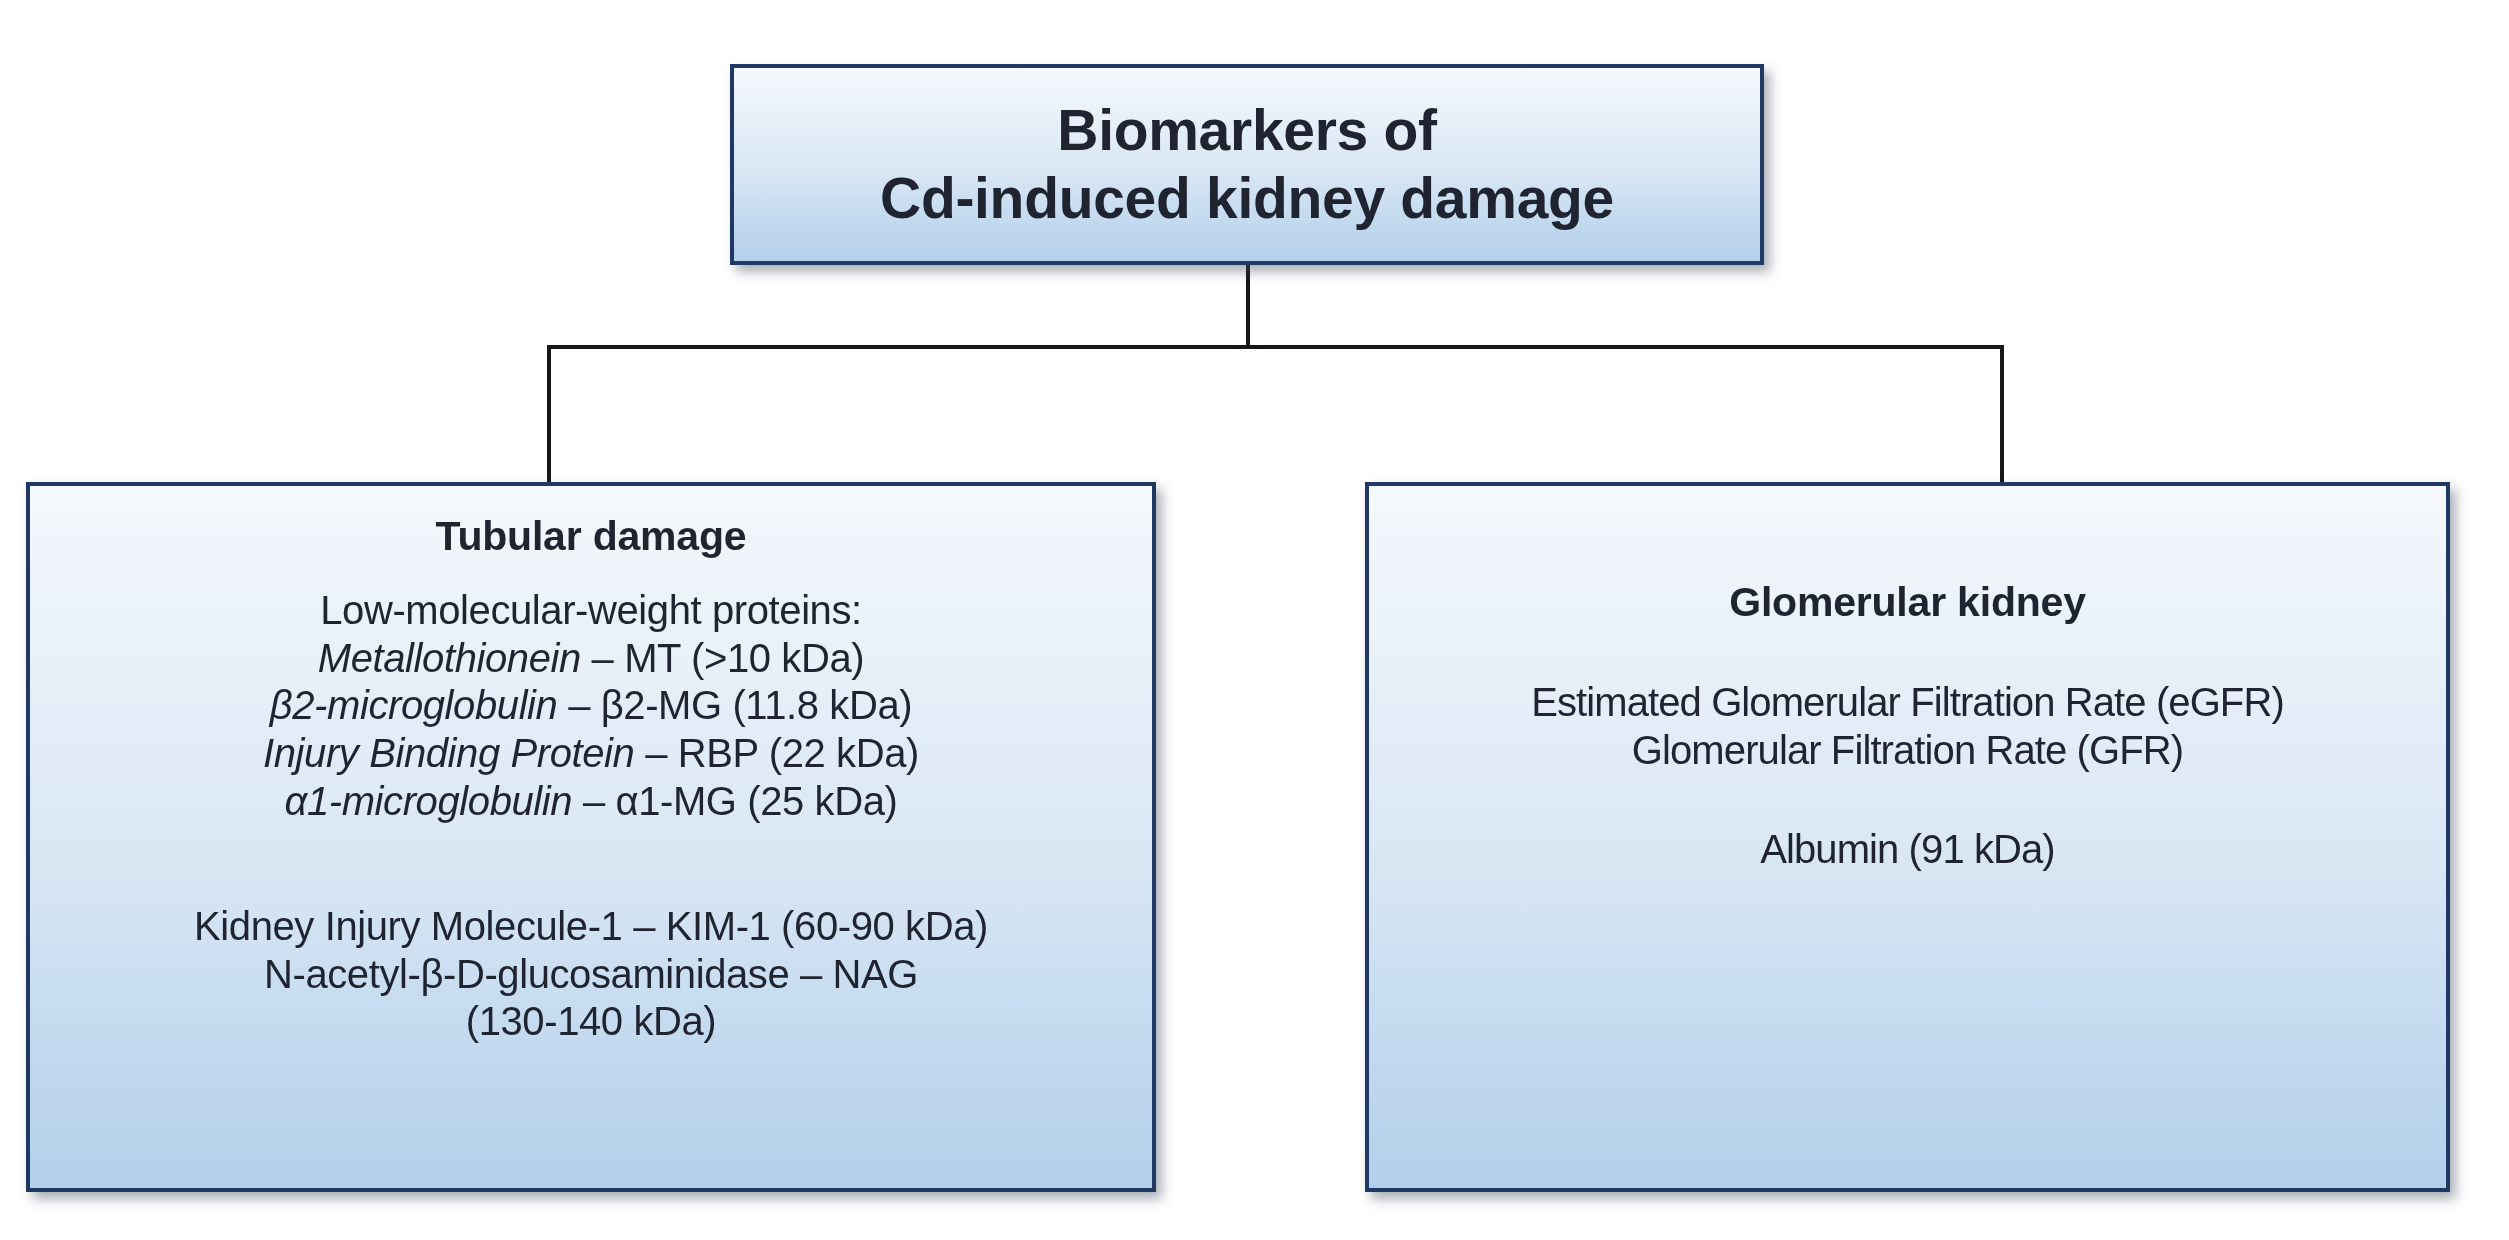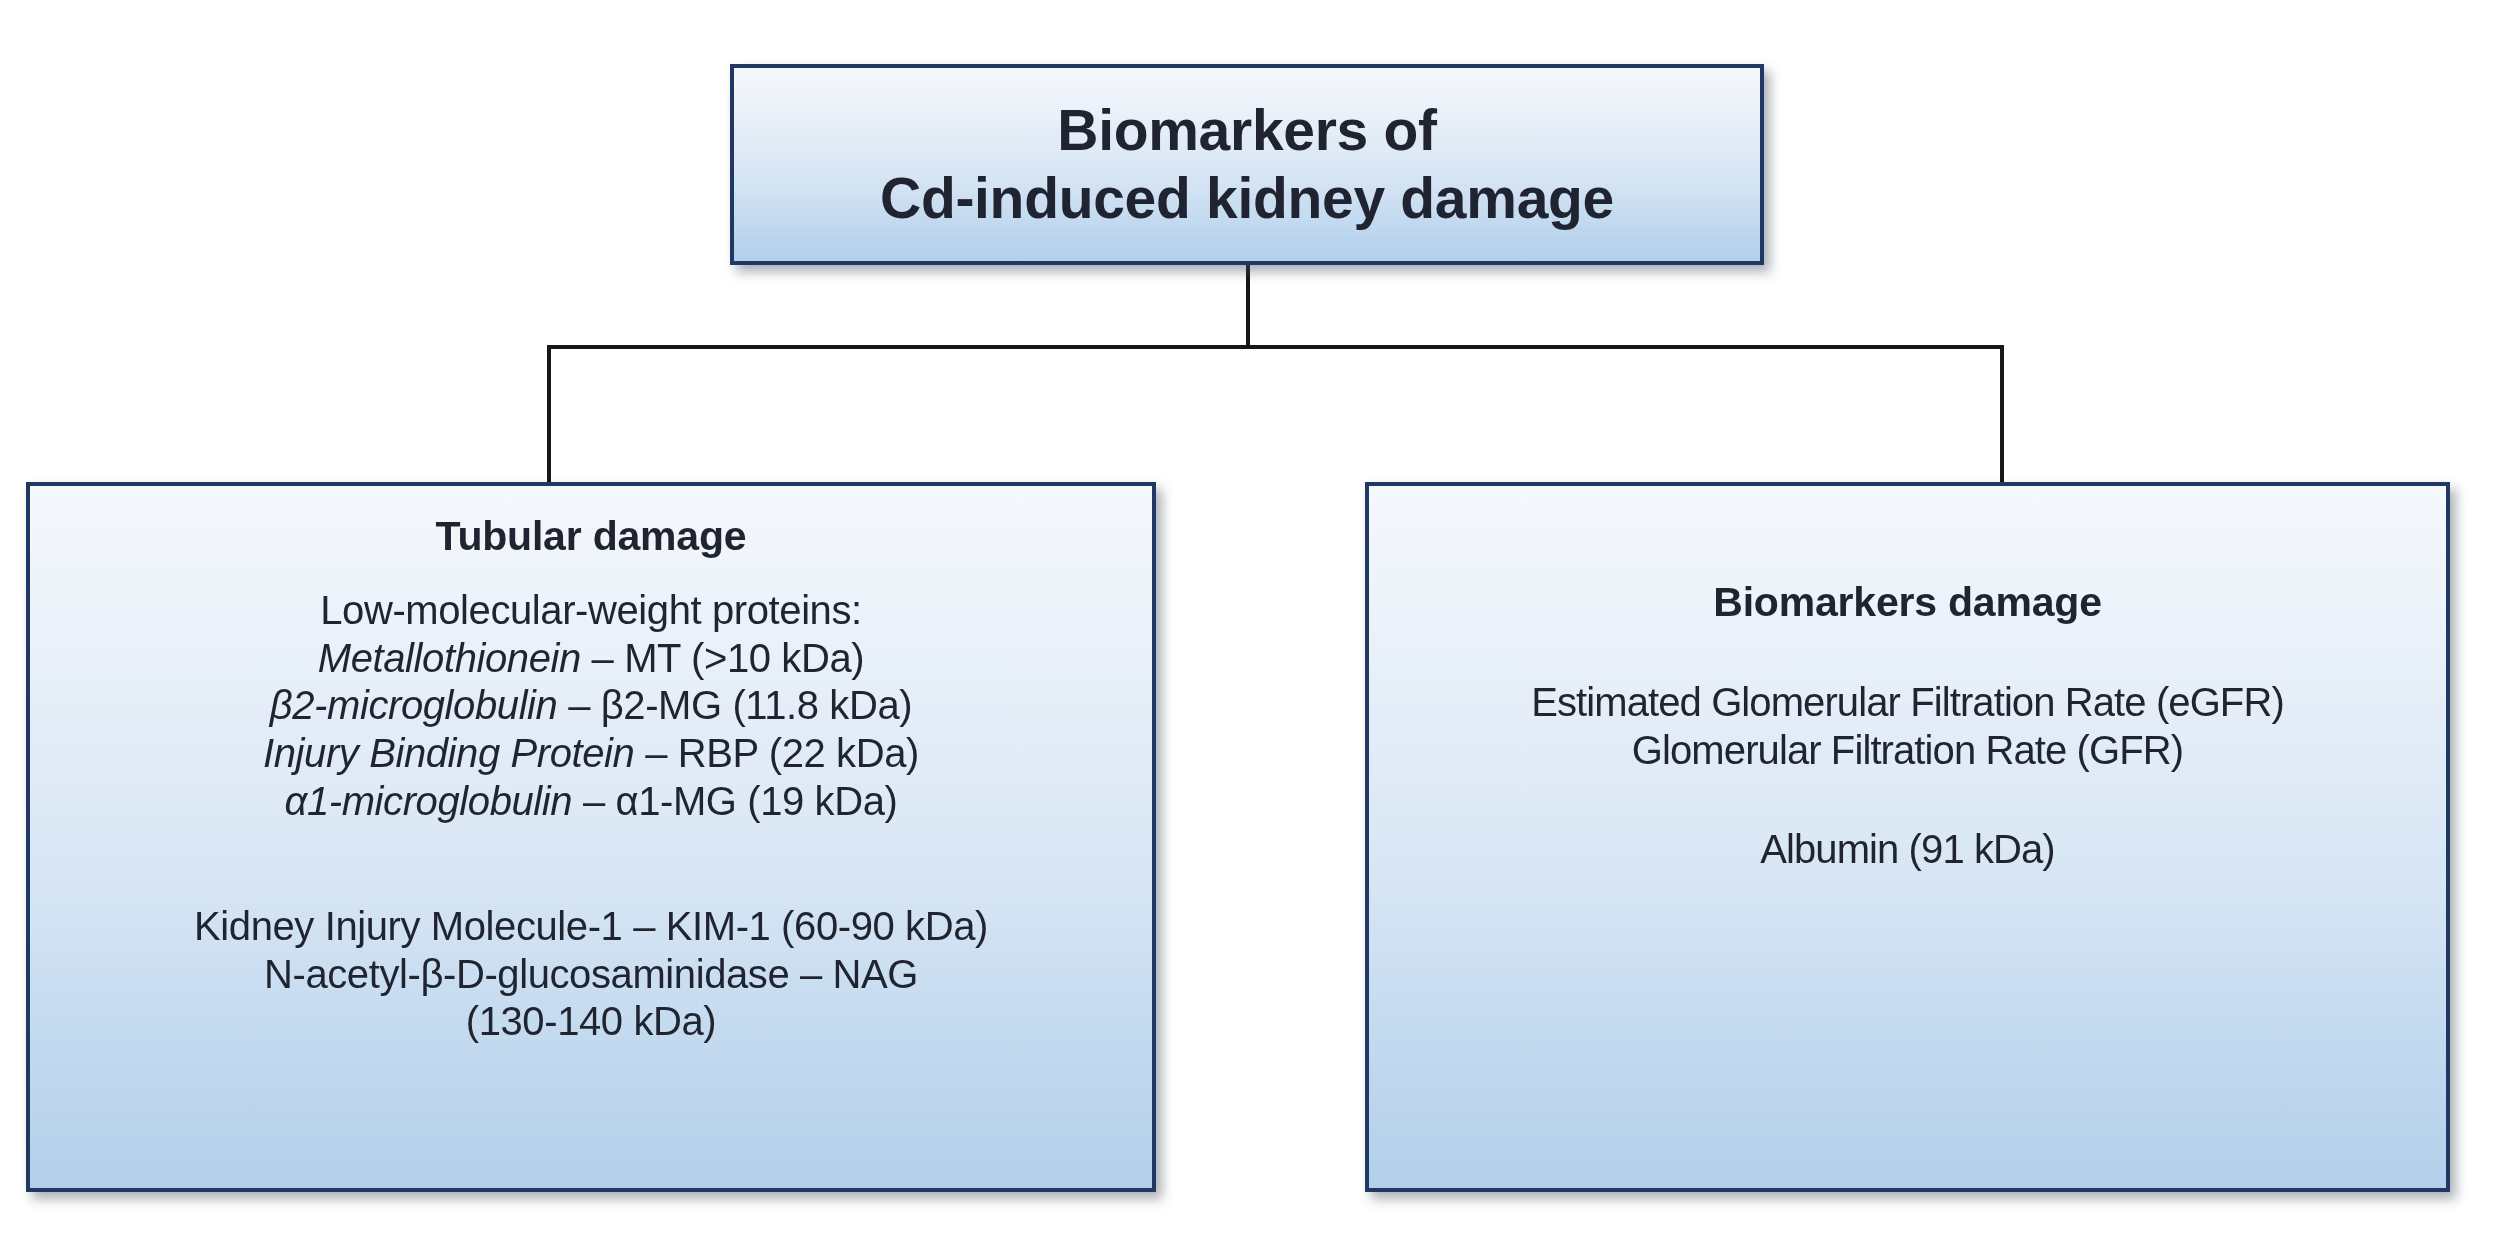--- a/index.html
+++ b/index.html
@@ -148,32 +148,32 @@
     <div class="gap-sm"></div>
 
     <div class="body-line">Low-molecular-weight proteins:</div>
 
     <div class="body-line"><span class="it">Metallothionein</span><span> – MT (&gt;10 kDa)</span></div>
 
     <div class="body-line"><span class="it">β2-microglobulin</span><span> – β2-MG (11.8 kDa)</span></div>
 
     <div class="body-line"><span class="it">Injury Binding Protein</span><span> – RBP (22 kDa)</span></div>
 
-    <div class="body-line"><span class="it">α1-microglobulin</span><span> – α1-MG (19 kDa)</span></div>
+    <div class="body-line"><span class="it">α1-microglobulin</span><span> – α1-MG (25 kDa)</span></div>
 
     <div class="gap-xl"></div>
 
     <div class="body-line">Kidney Injury Molecule-1 – KIM-1 (60-90 kDa)</div>
     <div class="body-line">N-acetyl-β-D-glucosaminidase – NAG</div>
     <div class="body-line">(130-140 kDa)</div>
   </div>
 
   <div class="box" id="box-glomerular">
     <div class="gap-lg"></div>
-    <div class="box-heading">Biomarkers damage</div>
+    <div class="box-heading">Glomerular kidney</div>
     <div class="gap-md"></div>
 
     <div class="body-line">Estimated Glomerular Filtration Rate (eGFR)</div>
     <div class="body-line">Glomerular Filtration Rate (GFR)</div>
 
     <div class="gap-md"></div>
 
     <div class="body-line">Albumin (91 kDa)</div>
   </div>
 

